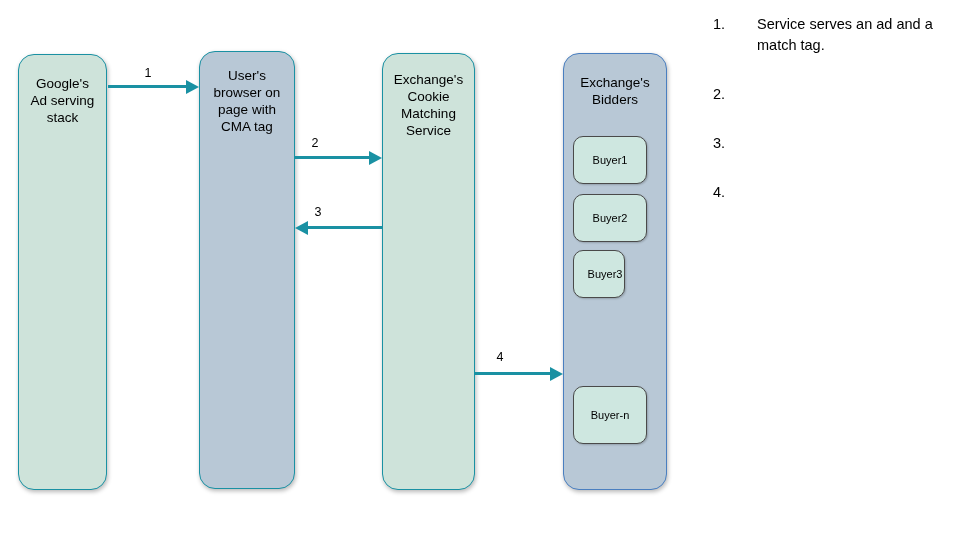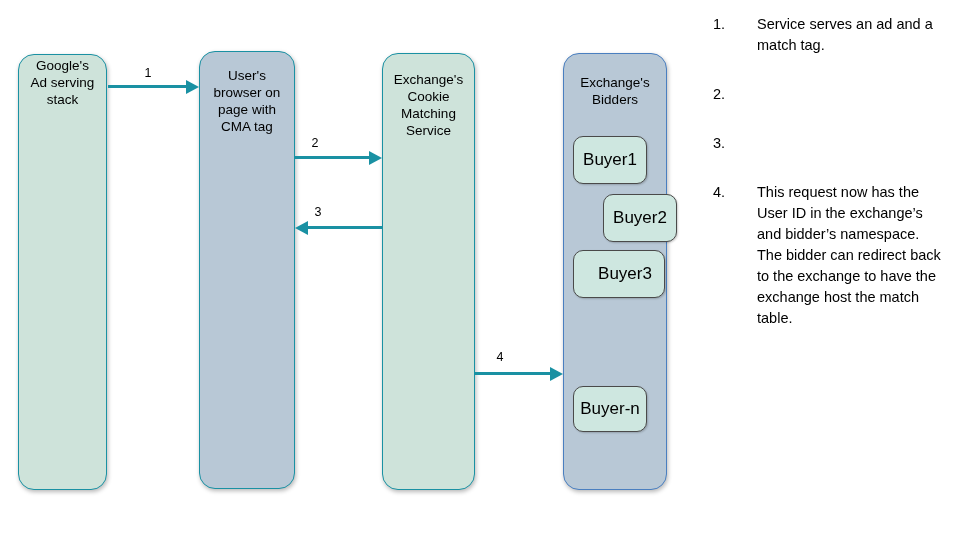--- a/index.html
+++ b/index.html
@@ -18,21 +18,21 @@
   .node.blue-border{border-color:var(--blue_border);}
   .node-title{
     white-space:pre-line;text-align:center;
     font-size:13.5px;line-height:17px;color:var(--text);
   }
   .buyer{
     position:absolute;background:var(--buyer_fill);
     border:1px solid var(--buyer_border);border-radius:10px;
     box-shadow:1px 1px 2px rgba(0,0,0,0.2);
     display:flex;align-items:center;justify-content:center;
-    font-size:17px;color:var(--text);box-sizing:border-box;
+    font-size:11px;color:var(--text);box-sizing:border-box;
   }
   .arrow{position:absolute;height:3px;background:var(--accent_teal);}
   .arrow .head{position:absolute;top:-5.5px;width:0;height:0;
     border-top:7px solid transparent;border-bottom:7px solid transparent;}
   .arrow .head.right{right:-13px;border-left:13px solid var(--accent_teal);}
   .arrow .head.left{left:-13px;border-right:13px solid var(--accent_teal);}
   .arrow-label{
     position:absolute;width:24px;text-align:center;
     font-size:12.5px;color:var(--text);
   }
@@ -40,21 +40,21 @@
   .step{display:flex;margin-bottom:28px;font-size:14.5px;line-height:21px;}
   .step .num{width:44px;flex:0 0 44px;}
   .step .txt{width:186px;}
 </style>
 </head>
 <body>
 
 <div class="stage">
 
   <div class="node green" style="left:18px;top:54px;width:89px;height:436px;">
-    <div class="node-title" style="padding-top:2px;">Google's
+    <div class="node-title" style="padding-top:20px;">Google's
 Ad serving
 stack</div>
   </div>
 
   <div class="node blue" style="left:199px;top:51px;width:96px;height:438px;">
     <div class="node-title" style="padding-top:15px;">User's
 browser on
 page with
 CMA tag</div>
   </div>
@@ -63,23 +63,23 @@
     <div class="node-title" style="padding-top:17px;">Exchange's
 Cookie
 Matching
 Service</div>
   </div>
 
   <div class="node blue blue-border" style="left:563px;top:53px;width:104px;height:437px;">
     <div class="node-title" style="padding-top:20px;">Exchange's
 Bidders</div>
     <div class="buyer" style="left:9px;top:82px;width:74px;height:48px;">Buyer1</div>
-    <div class="buyer" style="left:9px;top:140px;width:74px;height:48px;margin-left:30px;">Buyer2</div>
-    <div class="buyer" style="left:9px;top:196px;width:92px;height:48px;padding-left:12px;">Buyer3</div>
-    <div class="buyer" style="left:9px;top:332px;width:74px;height:46px;">Buyer-n</div>
+    <div class="buyer" style="left:9px;top:140px;width:74px;height:48px;">Buyer2</div>
+    <div class="buyer" style="left:9px;top:196px;width:52px;height:48px;padding-left:12px;">Buyer3</div>
+    <div class="buyer" style="left:9px;top:332px;width:74px;height:58px;">Buyer-n</div>
   </div>
 
   <div class="arrow" style="left:108px;top:85px;width:78px;">
     <div class="head right"></div>
   </div>
   <div class="arrow-label" style="left:136px;top:66px;">1</div>
 
   <div class="arrow" style="left:295px;top:156px;width:74px;">
     <div class="head right"></div>
   </div>
@@ -101,17 +101,16 @@
       <span class="txt">Service serves an ad and a match tag.</span>
     </div>
     <div class="step">
       <span class="num">2.</span>
     </div>
     <div class="step">
       <span class="num">3.</span>
     </div>
     <div class="step">
       <span class="num">4.</span>
-      <span class="txt">This request now has the User ID in the exchange’s and bidder’s namespace. The bidder can redirect back to the exchange to have the exchange host the match table.</span>
     </div>
   </div>
 
 </div>
 
 </body></html>

